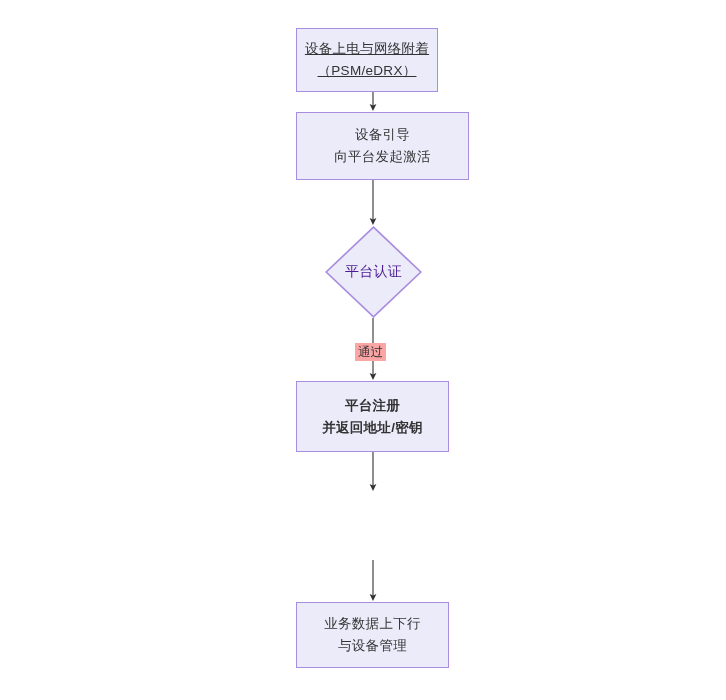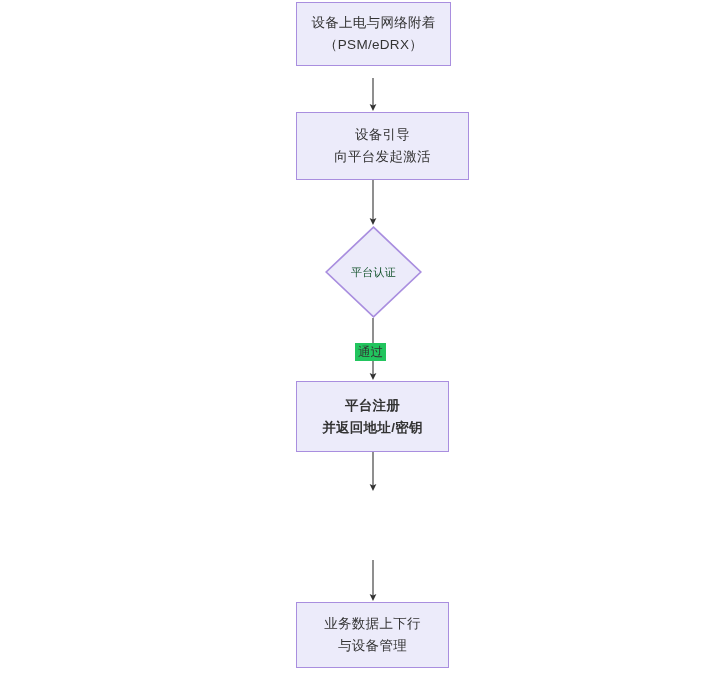--- a/index.html
+++ b/index.html
@@ -57,30 +57,30 @@
   }
   .decision-label {
     position: absolute;
     left: 0;
     top: 0;
     width: 100%;
     height: 100%;
     display: flex;
     align-items: center;
     justify-content: center;
-    color: #14532d;
-    font-size: 11px;
+    color: #4c1d95;
+    font-size: 14px;
     letter-spacing: 0.3px;
   }
   .edge-label {
     position: absolute;
     color: #333333;
     font-size: 12.5px;
     line-height: 16px;
-    background: #22c55e;
+    background: #fca5a5;
     padding: 1px 3px;
     white-space: nowrap;
   }
 </style>
 </head>
 <body>
 
 <div id="canvas">
 
   <svg id="edges" viewBox="0 0 726 700" xmlns="http://www.w3.org/2000/svg">
@@ -104,21 +104,21 @@
 
     <g>
       <line x1="373" y1="452" x2="373" y2="487.5" stroke="#333333" stroke-width="1.1" marker-end="url(#arrowhead)"></line>
     </g>
 
     <g>
       <line x1="373" y1="560" x2="373" y2="597.5" stroke="#333333" stroke-width="1.1" marker-end="url(#arrowhead)"></line>
     </g>
   </svg>
 
-  <div class="node proc" style="left:296px; top:2px; width:155px; height:64px;">
+  <div class="node proc" style="left:296px; top:28px; width:142px; height:64px;text-decoration:underline;">
     <span class="lines">设备上电与网络附着
 （PSM/eDRX）</span>
   </div>
 
   <div class="node proc" style="left:296px; top:112px; width:173px; height:68px;">
     <span class="lines">设备引导
 向平台发起激活</span>
   </div>
 
   <div class="decision-wrap" style="left:325px; top:226px; width:97px; height:92px;">

